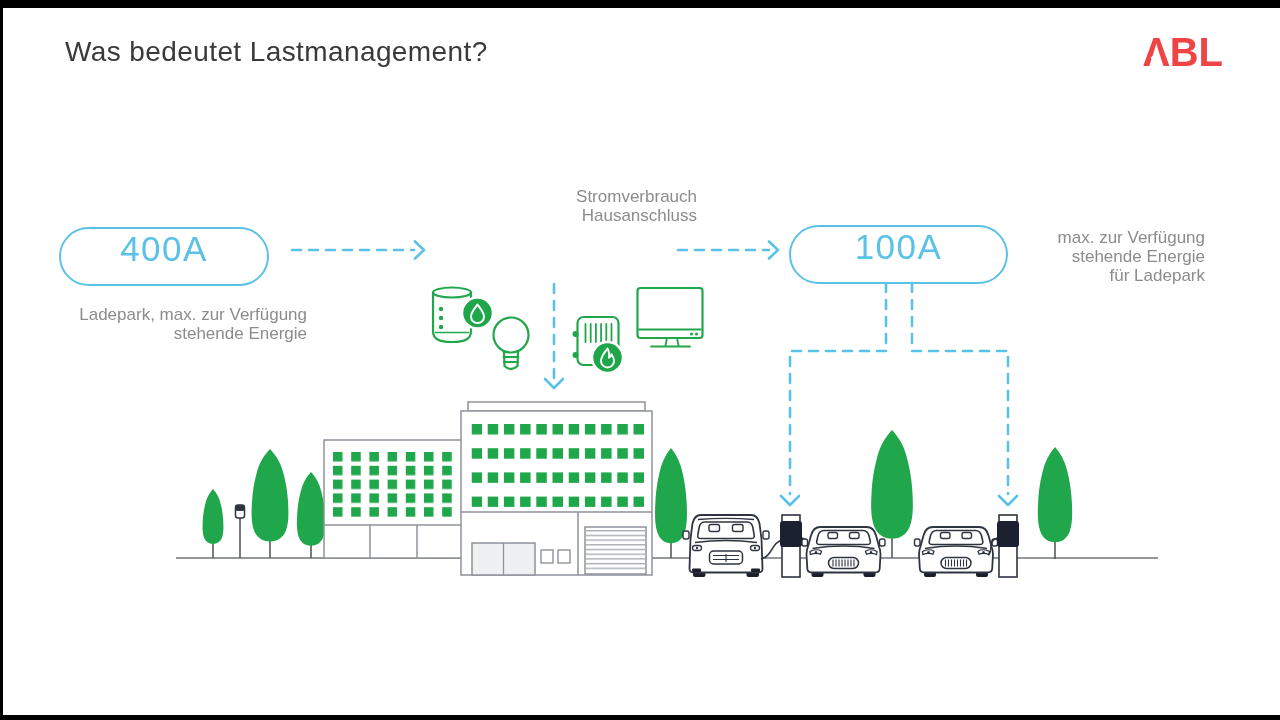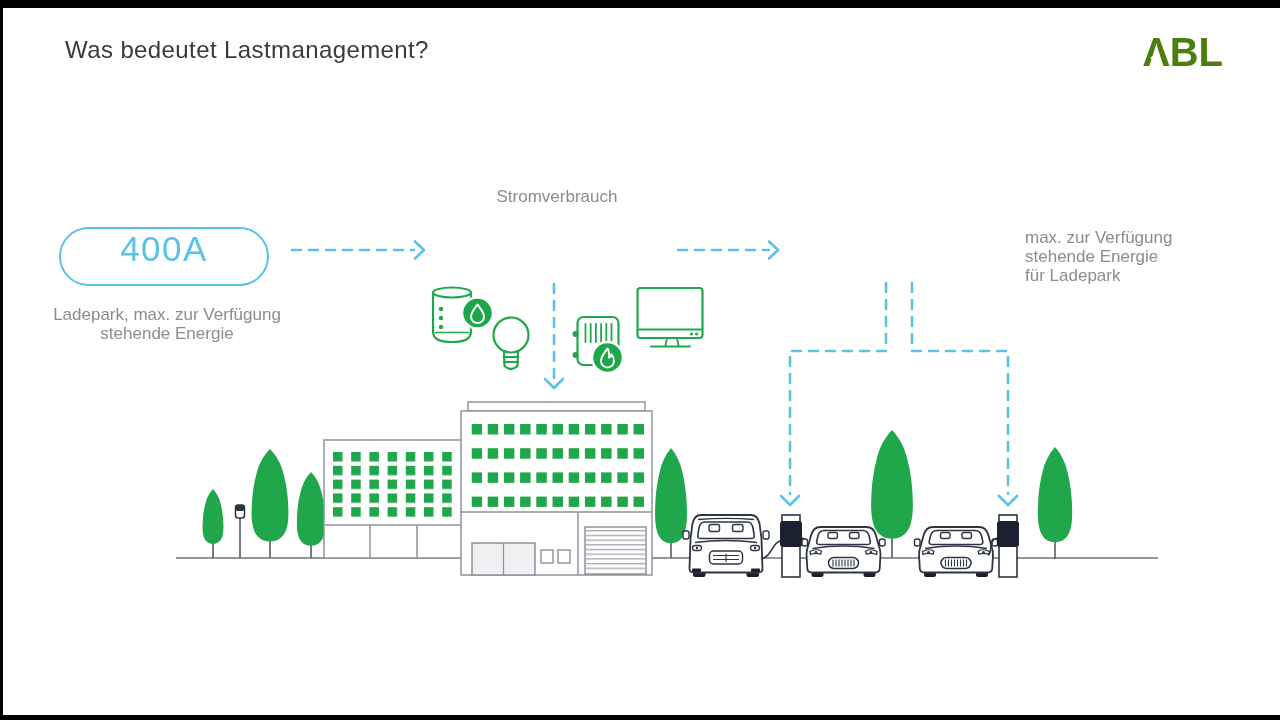--- a/index.html
+++ b/index.html
@@ -4,70 +4,74 @@
 <style>
   html,body{margin:0;padding:0}
   body{
     width:1280px;height:720px;position:relative;background:#000;
     font-family:"Liberation Sans","DejaVu Sans",sans-serif;overflow:hidden;
   }
   .slide{
     position:absolute;left:3px;top:8px;width:1277px;height:707px;background:#ffffff;
   }
   .title{
-    position:absolute;left:62px;top:28px;font-size:24px;color:#3a3a3a;
+    position:absolute;left:62px;top:28px;font-size:28px;color:#3a3a3a;
     letter-spacing:.4px;font-weight:400;
   }
   .logo{
     position:absolute;left:1140px;top:22px;font-size:40px;font-weight:800;
-    color:#4d7c0f;letter-spacing:0;line-height:44px;
+    color:#ef4444;letter-spacing:0;line-height:44px;
   }
   .logo-notch{
     position:absolute;left:6px;top:30px;width:11px;height:3px;background:#ffffff;
     transform:rotate(60deg);
   }
   .pill{
     position:absolute;height:55px;border:2.5px solid #5bc2e7;border-radius:31px;
     display:flex;align-items:flex-start;justify-content:center;background:#fff;
     font-size:35px;color:#5bc2e7;letter-spacing:1.5px;font-weight:400;
   }
   #pill-400{left:56px;top:219px;width:206px}
   #pill-300{left:442px;top:218px;width:215px}
   #pill-100{left:786px;top:217px;width:215px}
   .note{
     position:absolute;color:#8c8c8c;font-size:17px;line-height:19px;font-weight:400;
   }
-  .note.center{text-align:center}
+  .note.center{text-align:right}
   #note-total{left:24px;top:297px;width:280px}
   #note-house{left:414px;top:179px;width:280px}
-  #note-ladepark{left:1022px;top:220px;width:180px;text-align:left}
+  #note-ladepark{left:1022px;top:220px;width:180px;text-align:right}
   svg.overlay{position:absolute;left:0;top:0;pointer-events:none}
 </style>
 </head>
 <body>
 
 <div class="slide">
 
   <div class="title">Was bedeutet Lastmanagement?</div>
 
   <div class="logo">
     <span>ΛBL</span>
     <span class="logo-notch"></span>
   </div>
 
   <div class="pill" id="pill-400">
     <span>400A</span>
   </div>
+  <div class="pill" id="pill-100">
+    <span>100A</span>
+  </div>
 
   <div class="note center" id="note-total">
     <div>Ladepark, max. zur Verfügung</div>
     <div>stehende Energie</div>
   </div>
   <div class="note center" id="note-house">
     <div>Stromverbrauch</div>
+    <div>Hausanschluss</div>
   </div>
   <div class="note" id="note-ladepark">
     <div>max. zur Verfügung</div>
     <div>stehende Energie</div>
     <div>für Ladepark</div>
   </div>
 </div>
 
 <svg class="overlay" width="1280" height="720" viewBox="0 0 1280 720">
   <defs>

